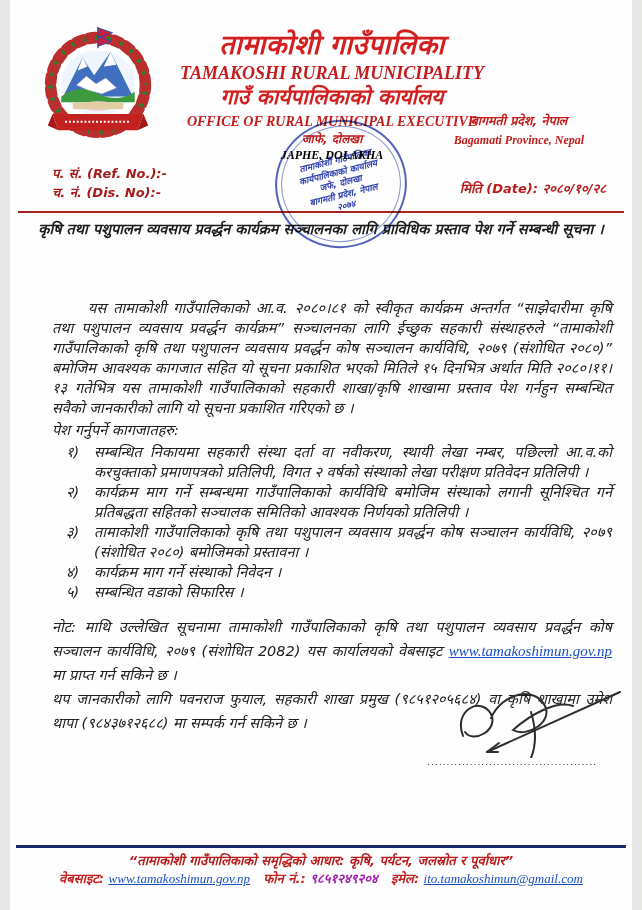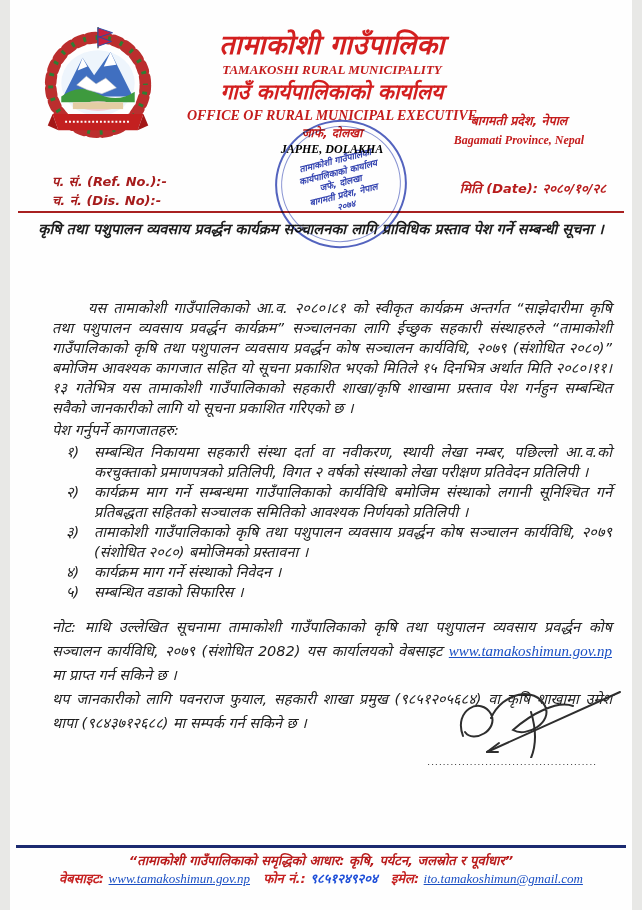--- a/index.html
+++ b/index.html
@@ -5,29 +5,29 @@
   html,body{margin:0;padding:0;background:#e8e8e6;}
   .page{
     position:relative;width:622px;height:910px;margin:0 auto;
     background:#fefefe;overflow:hidden;
     font-family:"DejaVu Sans",sans-serif;color:#1c1c1c;font-style:italic;
   }
   
   .logo{position:absolute;left:30px;top:24px;width:116px;height:118px;}
   .h-center{position:absolute;left:138px;top:30px;width:368px;text-align:center;line-height:1.12;}
   .np-title{font-size:27px;font-weight:bold;color:#d31f1f;letter-spacing:.5px;}
-  .en-title{font-size:13px;font-weight:bold;color:#c41c1c;font-family:"Liberation Serif",serif;margin-top:3px;}
+  .en-title{font-size:18px;font-weight:bold;color:#c41c1c;font-family:"Liberation Serif",serif;margin-top:3px;}
   .np-office{font-size:21px;font-weight:bold;color:#d31f1f;margin-top:3px;}
   .en-office{font-size:14px;font-weight:bold;color:#c41c1c;font-family:"Liberation Serif",serif;margin-top:4px;}
   .np-loc{font-size:12px;font-weight:bold;color:#c41c1c;margin-top:3px;}
   .en-loc{font-size:12px;font-weight:bold;color:#000000;font-family:"Liberation Serif",serif;margin-top:3px;}
   .h-right{position:absolute;right:18px;top:112px;width:190px;text-align:center;}
   .prov-np{font-size:12.5px;font-weight:bold;color:#c41c1c;}
   .prov-en{font-size:12px;font-weight:bold;color:#c41c1c;font-family:"Liberation Serif",serif;margin-top:4px;}
-  .refs{position:absolute;left:42px;top:172px;font-size:13px;font-weight:bold;color:#a61c1c;line-height:19px;}
+  .refs{position:absolute;left:42px;top:164px;font-size:13px;font-weight:bold;color:#a61c1c;line-height:19px;}
   .date-line{position:absolute;right:26px;top:179px;font-size:13px;font-weight:bold;color:#b81c1c;}
   .red-rule{position:absolute;left:8px;right:8px;top:211px;border-top:2.5px solid #a82020;}
   
   .stamp{
     position:absolute;left:265px;top:120px;width:128px;height:124px;
     border:2.5px solid rgba(40,60,175,.8);border-radius:50%;
     transform:rotate(-14deg);
     display:flex;flex-direction:column;justify-content:center;align-items:center;
     color:rgba(35,52,170,.92);font-weight:bold;text-align:center;
     font-size:9px;line-height:11.5px;mix-blend-mode:multiply;z-index:5;
@@ -51,21 +51,21 @@
   .sig-art{display:block;margin:0 auto;}
   .dots{font-size:9px;letter-spacing:1px;color:#333;line-height:8px;}
   .sig-name{font-size:14px;font-weight:bold;margin-top:4px;}
   .sig-title{font-size:14px;font-weight:bold;margin-top:4px;}
   
   .footer-rule{position:absolute;left:6px;right:6px;top:845px;border-top:3px solid #1b2a70;}
   .slogan{position:absolute;top:851px;left:0;right:0;text-align:center;font-size:13px;font-weight:bold;color:#b91c1c;}
   .f-contact{position:absolute;top:869px;left:0;right:0;text-align:center;font-size:13px;}
   .f-label{color:#c62222;font-weight:bold;}
   .f-link{color:#1a4fc4;text-decoration:underline;font-family:"Liberation Serif",serif;}
-  .f-phone{color:#1d4ed8;font-weight:bold;}
+  .f-phone{color:#a21caf;font-weight:bold;}
   .f-gap{display:inline-block;width:9px;}
 </style>
 </head>
 <body>
 
 <div class="page">
 
   <div>
     <svg class="logo" viewBox="0 0 120 120">
 

